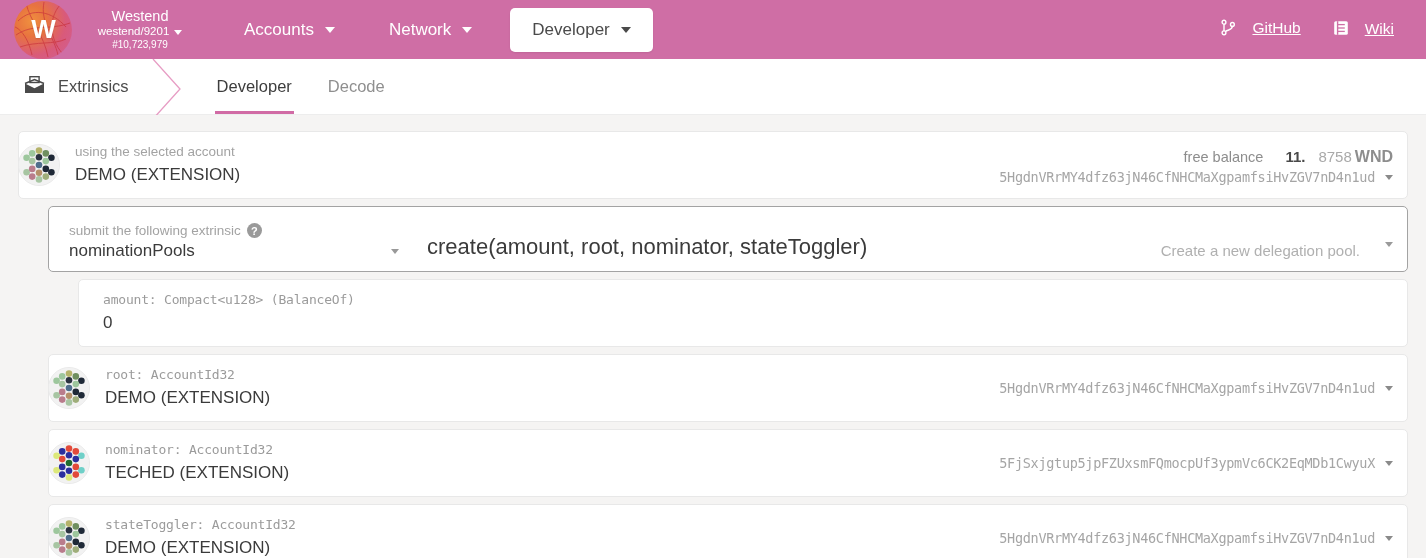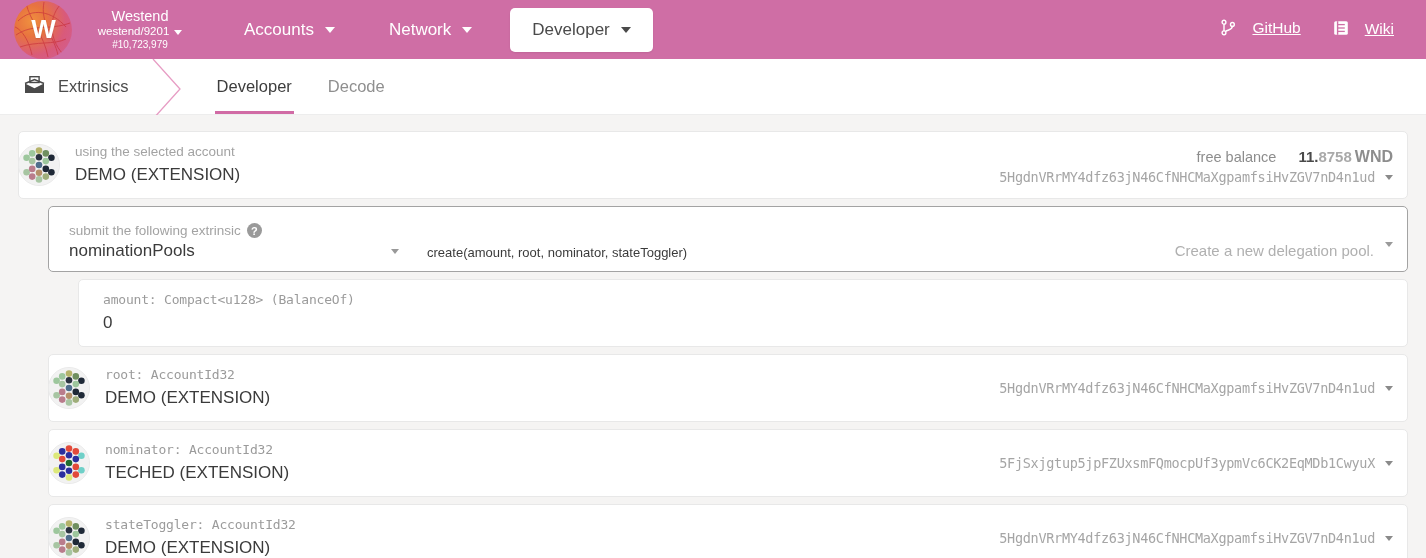--- a/index.html
+++ b/index.html
@@ -217,21 +217,21 @@
     font-family: "Liberation Sans", sans-serif;
   }
 
   .bal-line {
     font-size: 14.5px;
     color: #8d8d8d;
     line-height: 1.5;
     display: flex; align-items: flex-end; justify-content: flex-end; gap: 22px;
   }
   .bal-amt { color: #4a4a4a; font-weight: bold; font-size: 15px; }
-  .bal-amt .frac { color: #a9a9a9; font-weight: bold; }
+  .bal-amt .frac { color: #a9a9a9; font-weight: normal; margin-left: 13px; }
   .bal-amt .unit { color: #8d8d8d; font-size: 16px; font-weight: bold; margin-left: 3px; }
 
   .addr-line {
     font-family: "DejaVu Sans Mono", monospace;
     font-size: 13.5px;
     color: #a5a5a5;
     display: flex; align-items: center; gap: 10px;
     letter-spacing: -0.3px;
     white-space: nowrap;
   }
@@ -255,28 +255,28 @@
   }
   .sel-text {
     font-size: 17px; color: #3b3b3b;
   }
   .sel-caret {
     margin-left: auto;
     color: #999;
   }
   .sel-method {
     padding-left: 28px;
-    font-size: 13px; color: #3b3b3b;
+    font-size: 22px; color: #3b3b3b;
     padding-bottom: 1px;
   }
   .sel-doc {
     margin-left: auto;
     font-size: 15px;
     color: #b0b0b0;
-    display: flex; align-items: flex-start; gap: 11px;
+    display: flex; align-items: flex-start; gap: 25px;
     padding-bottom: 2px;
   }
   .sel-doc .caret { color: #9a9a9a; }
 
   
   .indent-1 { margin-left: 30px; }
   .indent-2 { margin-left: 30px; }
 </style>
 </head>
 <body>

